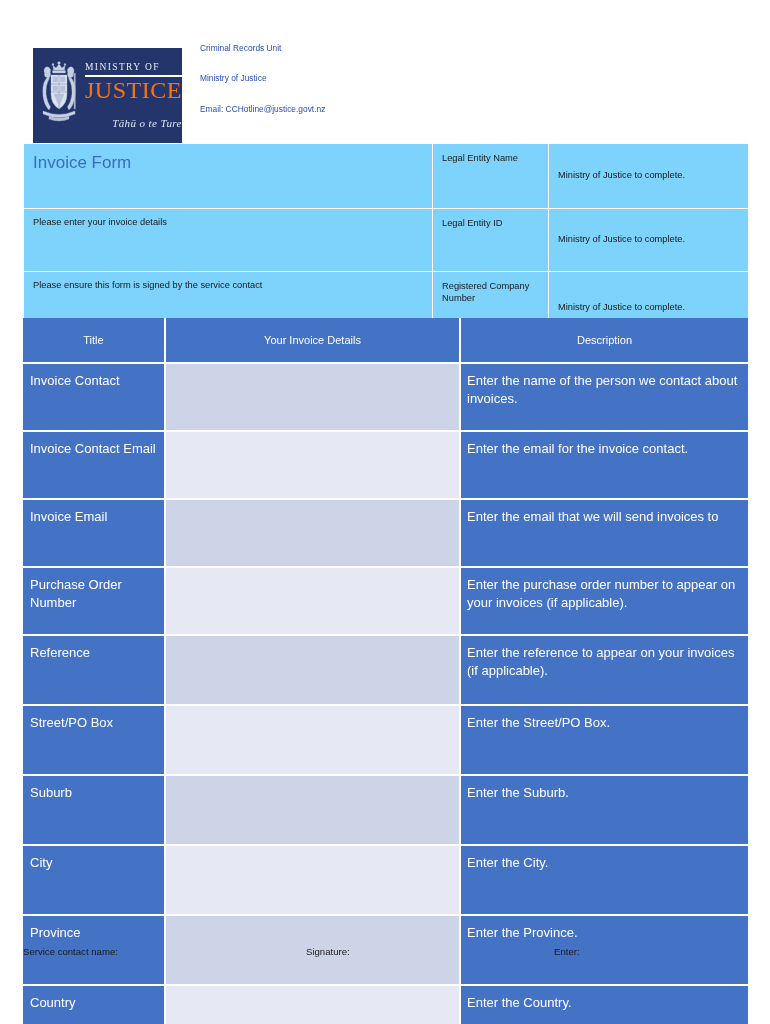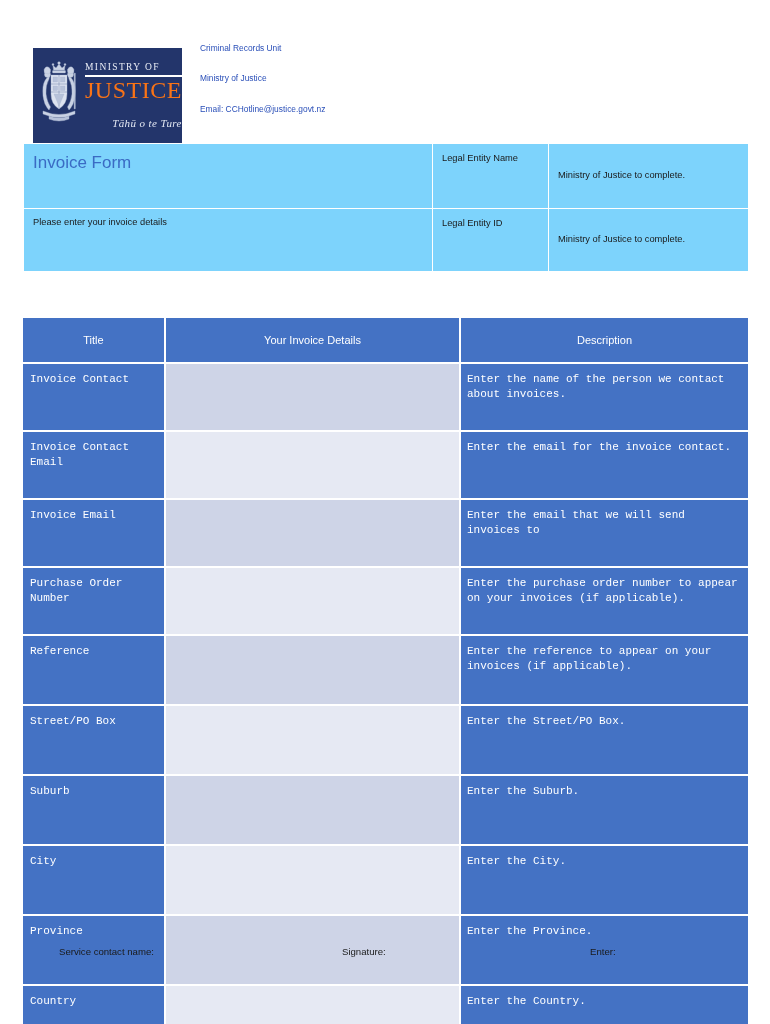--- a/index.html
+++ b/index.html
@@ -153,24 +153,23 @@
     text-align: center;
     height: 42px;
     border-right: 2px solid #ffffff;
     border-bottom: 2px solid #ffffff;
     vertical-align: middle;
   }
   .main-table th:last-child { border-right: none; }
 
   .main-table td {
     vertical-align: top;
-    font-size: 11px;
+    font-size: 13px;
     line-height: 1.35;
     border-bottom: 2px solid #ffffff;
-    font-family: Liberation Mono, monospace;
   }
   .cell-title {
     background: #4472c4;
     color: #ffffff;
     padding: 8px 0 8px 7px;
     border-right: 2px solid #ffffff;
   }
   .cell-input {
     border-right: 2px solid #ffffff;
   }
@@ -191,21 +190,20 @@
     top: 946px;
     width: 725px;
     height: 16px;
   }
   .footer-item {
     position: absolute;
     top: 0;
     font-size: 9.6px;
     color: #1a1a1a;
     white-space: nowrap;
-    padding-left: 36px;
   }
   .f-name { left: 0px; }
   .f-sign { left: 283px; }
   .f-date { left: 531px; }
 </style>
 </head>
 <body>
 
 <div class="letterhead">
 
@@ -279,20 +277,25 @@
         <span class="form-title">Invoice Form</span>
       </td>
       <td class="lbl">Legal Entity Name</td>
       <td class="val">Ministry of Justice to complete.</td>
     </tr>
     <tr>
       <td style="height:46px">Please enter your invoice details</td>
       <td class="lbl">Legal Entity ID</td>
       <td class="val">Ministry of Justice to complete.</td>
     </tr>
+    <tr>
+      <td style="height:56px">Please ensure this form is signed by the service contact</td>
+      <td class="lbl">Registered Company Number</td>
+      <td class="val">Ministry of Justice to complete.</td>
+    </tr>
   </tbody>
 </table>
 
 <table class="main-table">
   <colgroup>
     <col style="width:143px">
     <col style="width:295px">
     <col style="width:287px">
   </colgroup>
   <thead>

